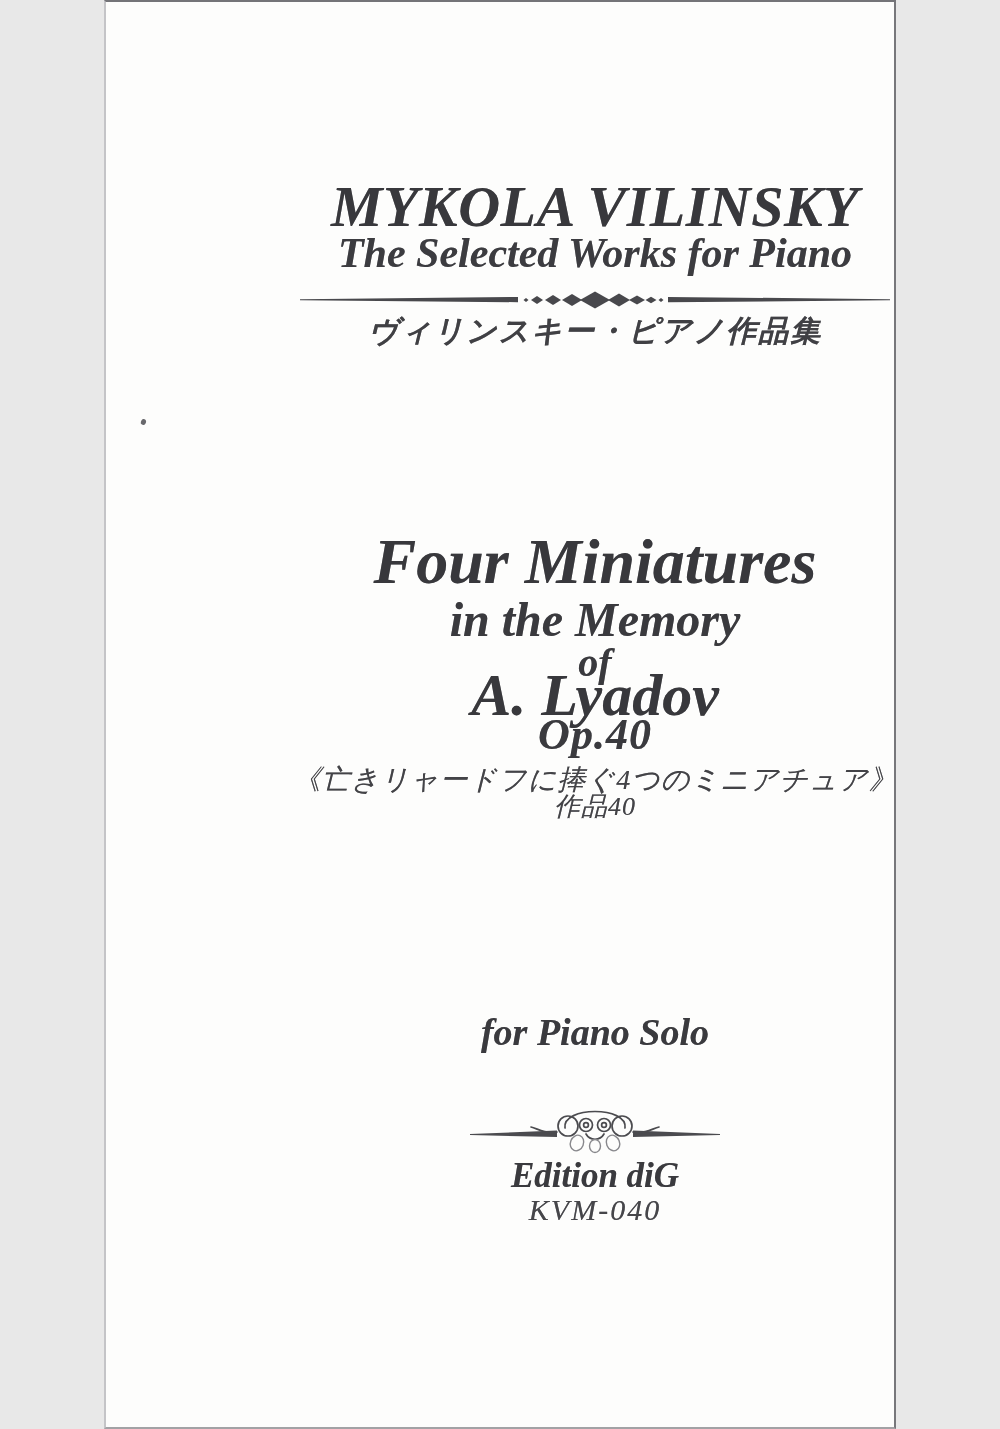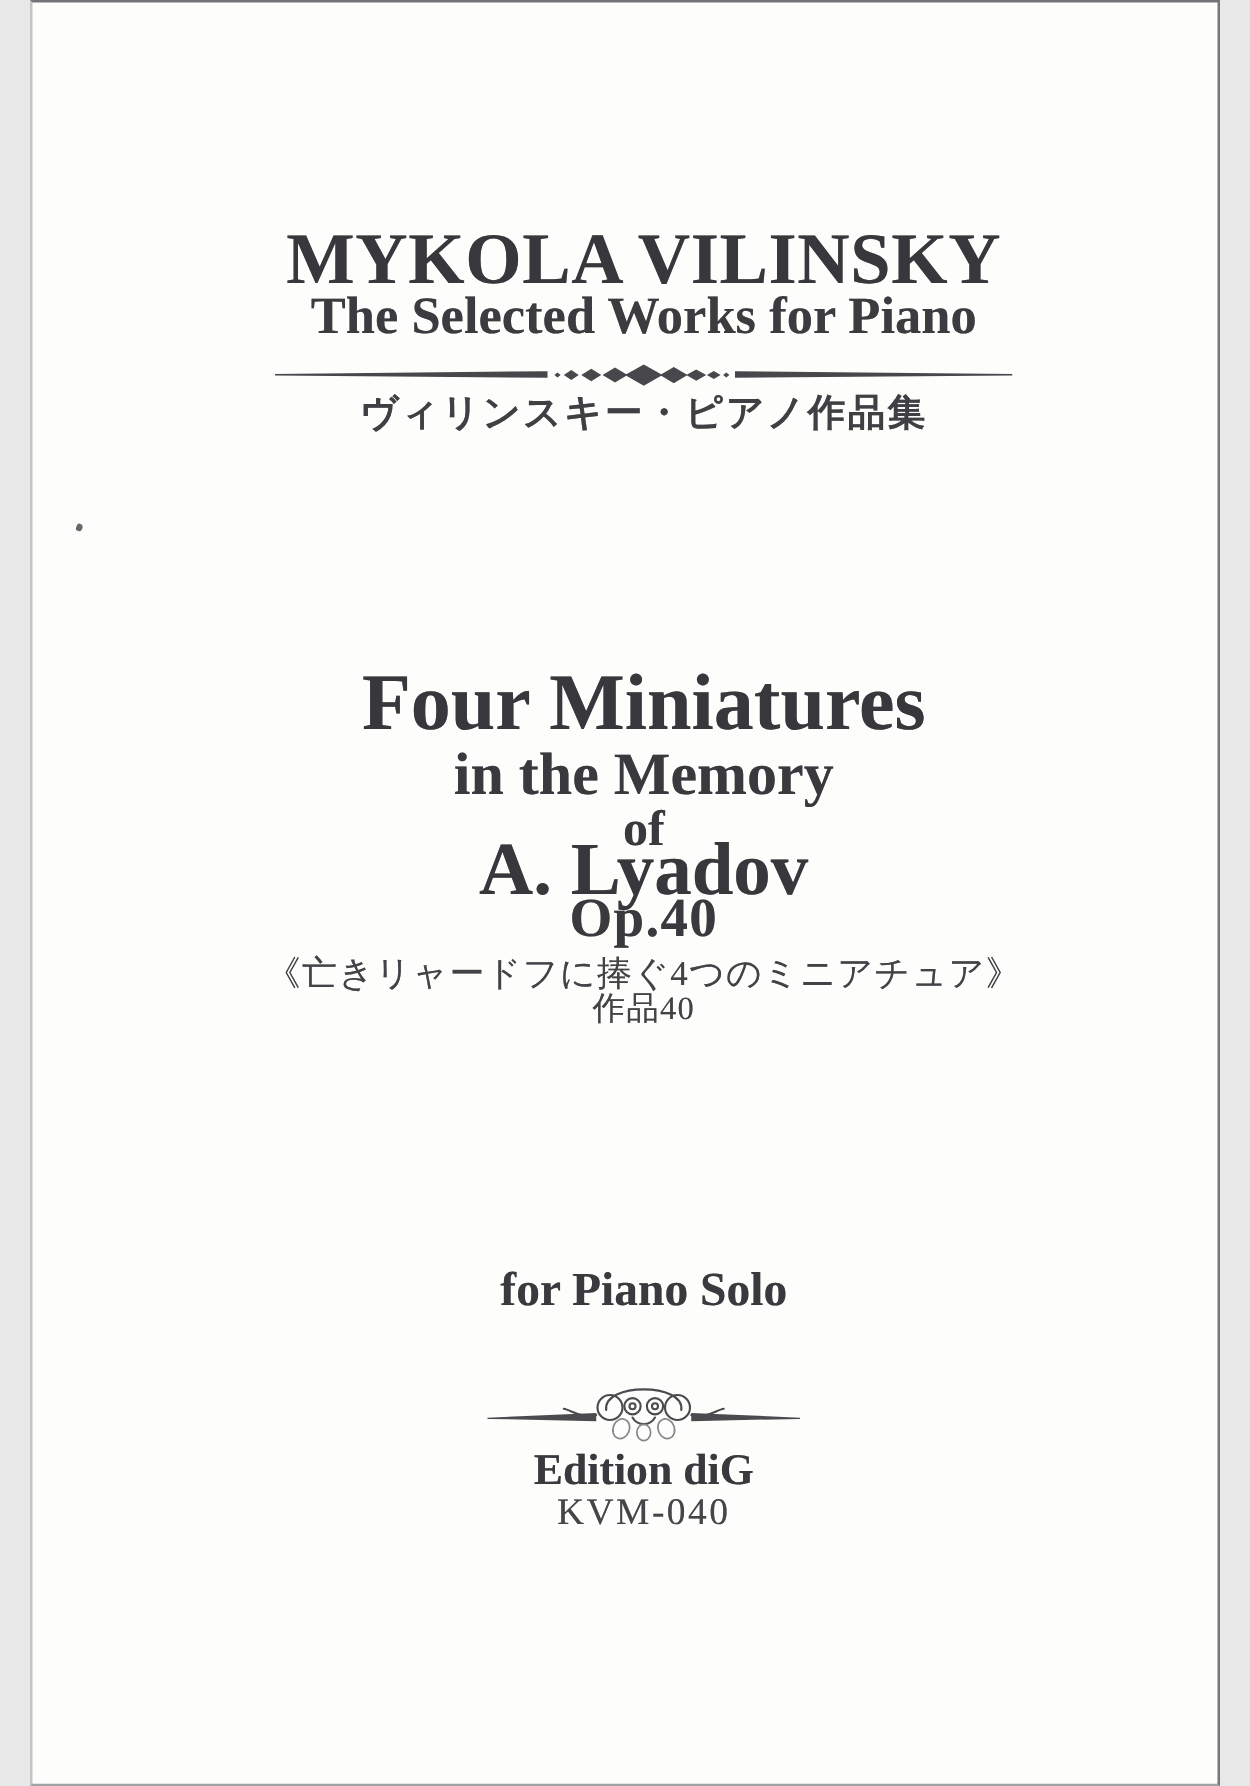--- a/index.html
+++ b/index.html
@@ -1,28 +1,29 @@
 <!DOCTYPE html>
 <html><head>
 <meta charset="utf-8">
 <style>
   html,body{margin:0;padding:0;background:#e8e8e8;}
   .page{
     position:relative;
-    width:952px;height:1429px;
+    width:792px;height:1429px;
     margin:0 auto;
     background:#fdfdfc;
     box-sizing:border-box;
     border-top:2px solid #747478;
     border-right:2px solid #77777b;
     border-bottom:2px solid #a2a2a5;
     border-left:2px solid #c4c4c7;
     overflow:hidden;
     font-family:"Liberation Serif","DejaVu Serif",serif;
     color:#3b3b3f;
+    font-style:italic;
   }
   
   .content{position:absolute;left:-11px;top:0;width:1000px;height:100%;}
   .line{
     position:absolute;left:0;width:100%;
     text-align:center;line-height:1;
     white-space:nowrap;
     text-shadow:0 0 .5px rgba(59,59,63,.55);
   }
   .composer        {top:176px;font-size:58px;font-weight:700;letter-spacing:.5px;color:#38383c;}

